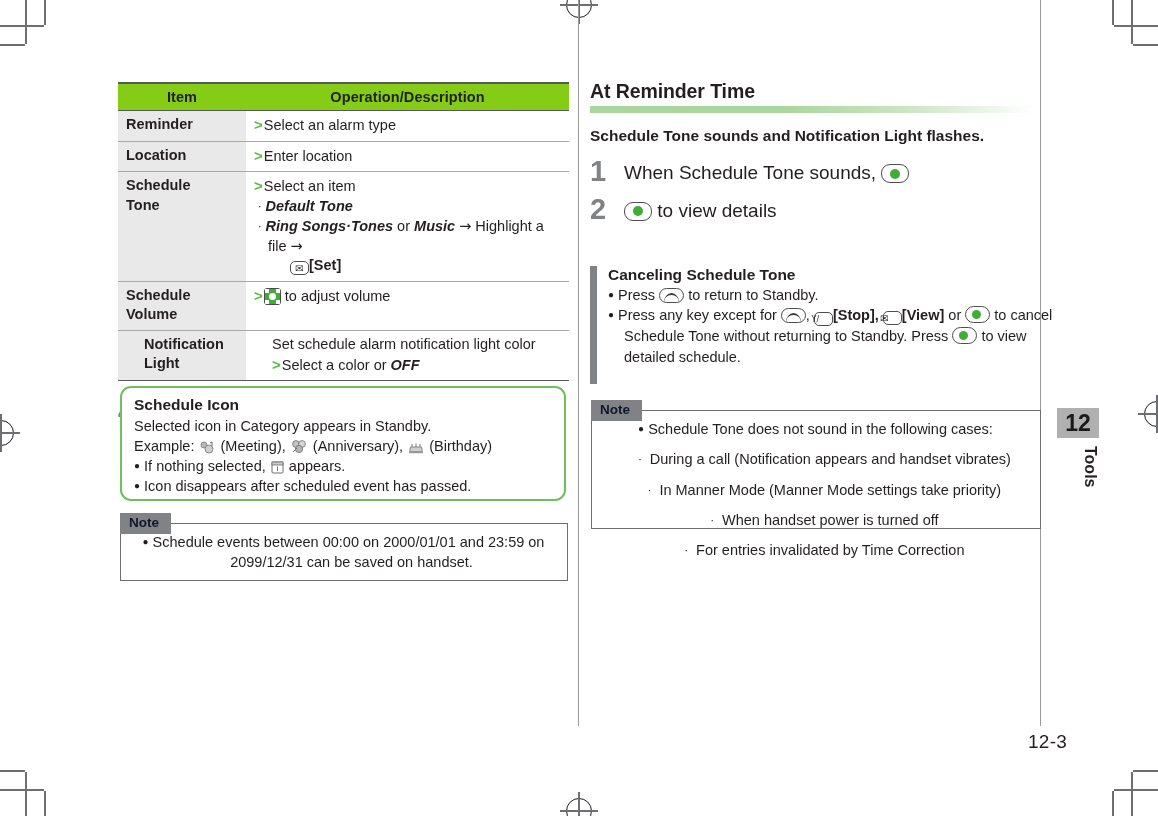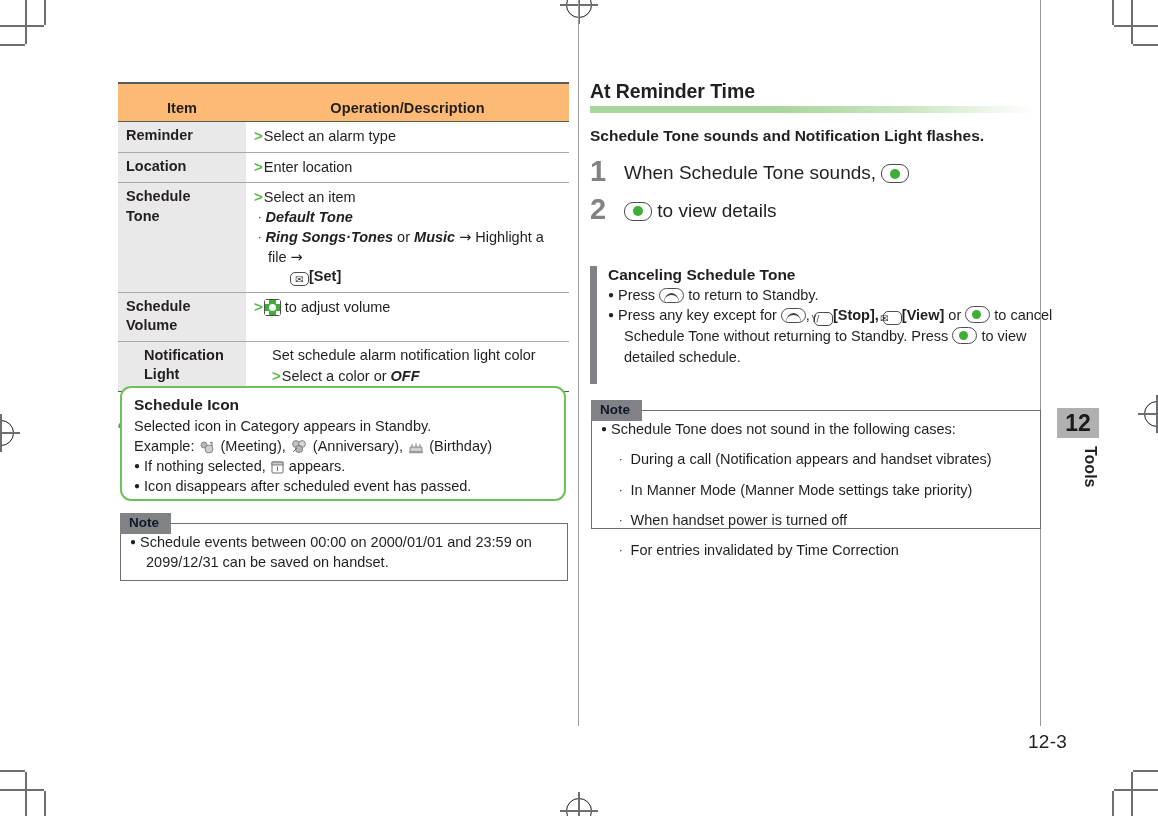--- a/index.html
+++ b/index.html
@@ -41,25 +41,25 @@
     border-collapse: collapse;
     width: 451px;
     font-size: 14.5px;
   }
   table.spec th, table.spec td {
     padding: 0;
     vertical-align: top;
     text-align: left;
   }
   table.spec thead th {
-    background: #fdba74;
+    background: #84cc16;
     font-weight: bold;
     font-size: 14.5px;
     text-align: center;
-    padding: 16px 0 5px 0;
+    padding: 5px 0 5px 0;
     border-top: 2.2px solid #58595b;
     border-bottom: 1.6px solid #58595b;
     letter-spacing: 0.1px;
   }
   table.spec tbody td.item {
     background: #e9e9e9;
     font-weight: bold;
     padding: 4px 6px 5px 8px;
     width: 96px;
     line-height: 1.34;
@@ -181,21 +181,21 @@
     box-sizing: border-box;
     padding: 8px 10px 9px 9px;
   }
   .notetab {
     position: absolute; top: -11px; left: -1px;
     background: #808285; color: #0f172a;
     font-weight: bold; font-size: 13.5px;
     padding: 2px 12px 3px 9px;
     line-height: 1.15;
   }
-  .notebox p { margin: 0; font-size: 14.5px; line-height: 1.40; }
+  .notebox p { margin: 0; font-size: 14.5px; line-height: 1.40; text-align: center; }
   .notebox p + p { margin-top: 10px; }
   .sublist { padding-left: 30px; text-indent: -12px; }
 
   
   .right-col { position: absolute; left: 590px; top: 80px; width: 452px; }
   .h1 { font-size: 19.5px; font-weight: bold; letter-spacing: -0.1px; }
   .greenbar {
     height: 7px; margin-top: 3px; width: 445px;
     background: linear-gradient(to right, #a8d69b 0%, #a8d69b 42%, #c8e5bf 70%, #ffffff 100%);
   }

